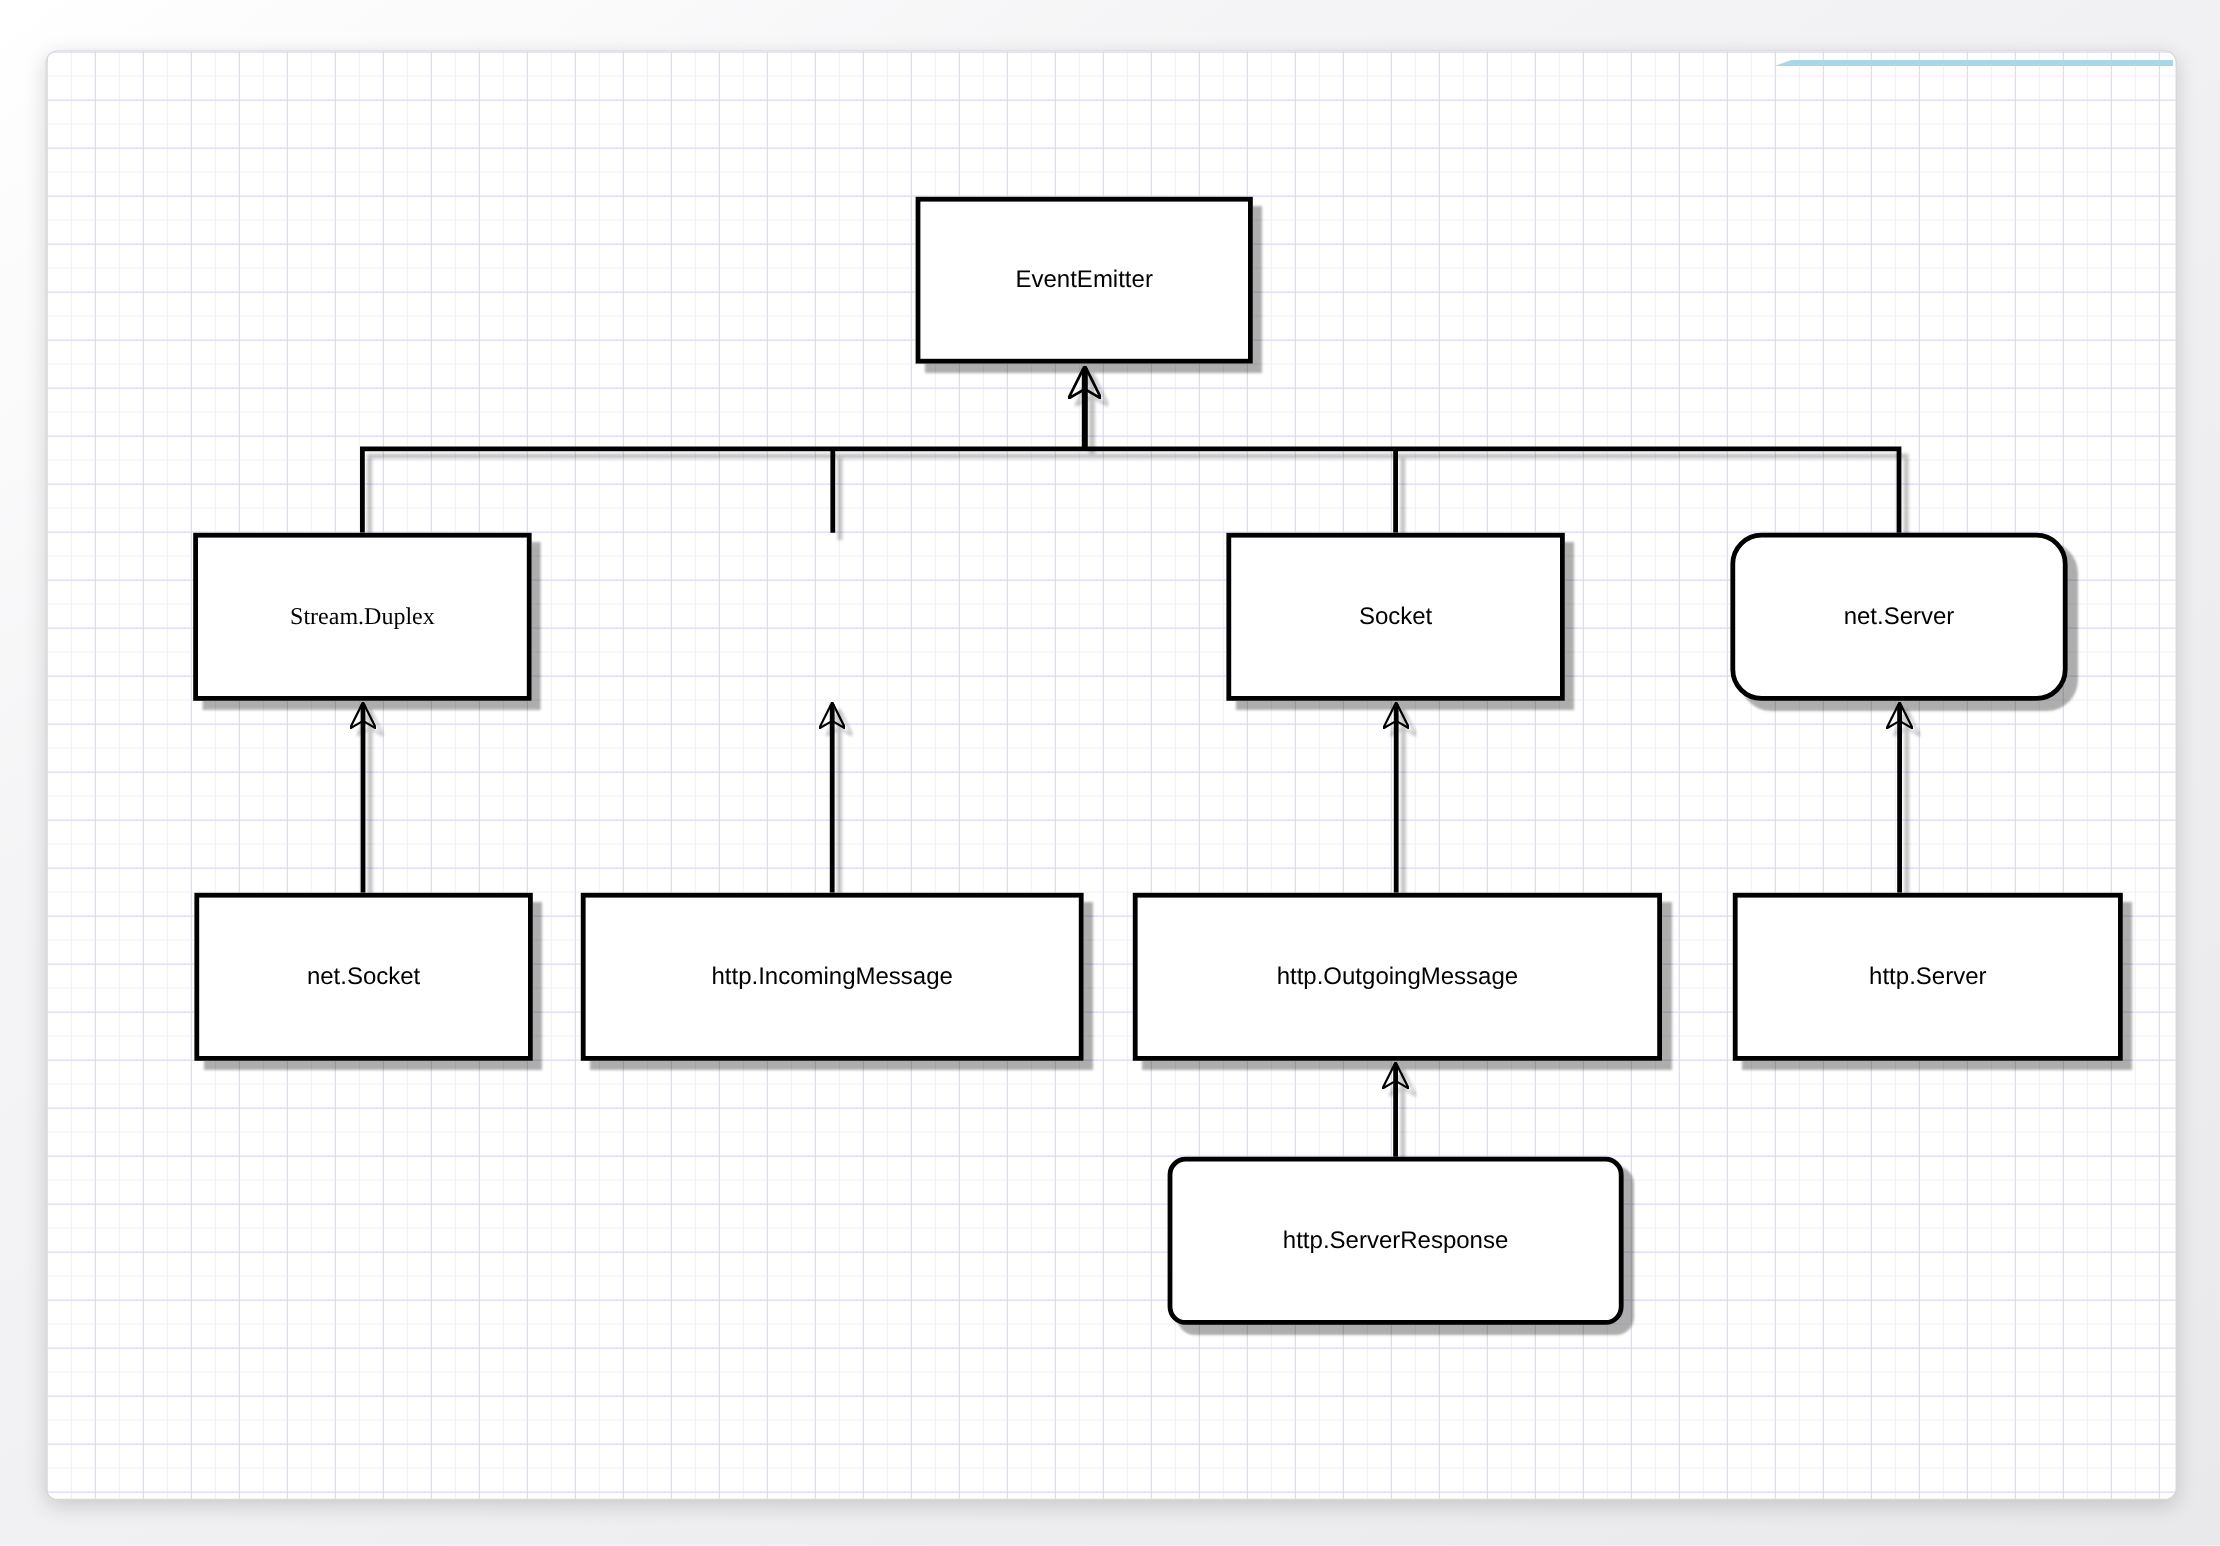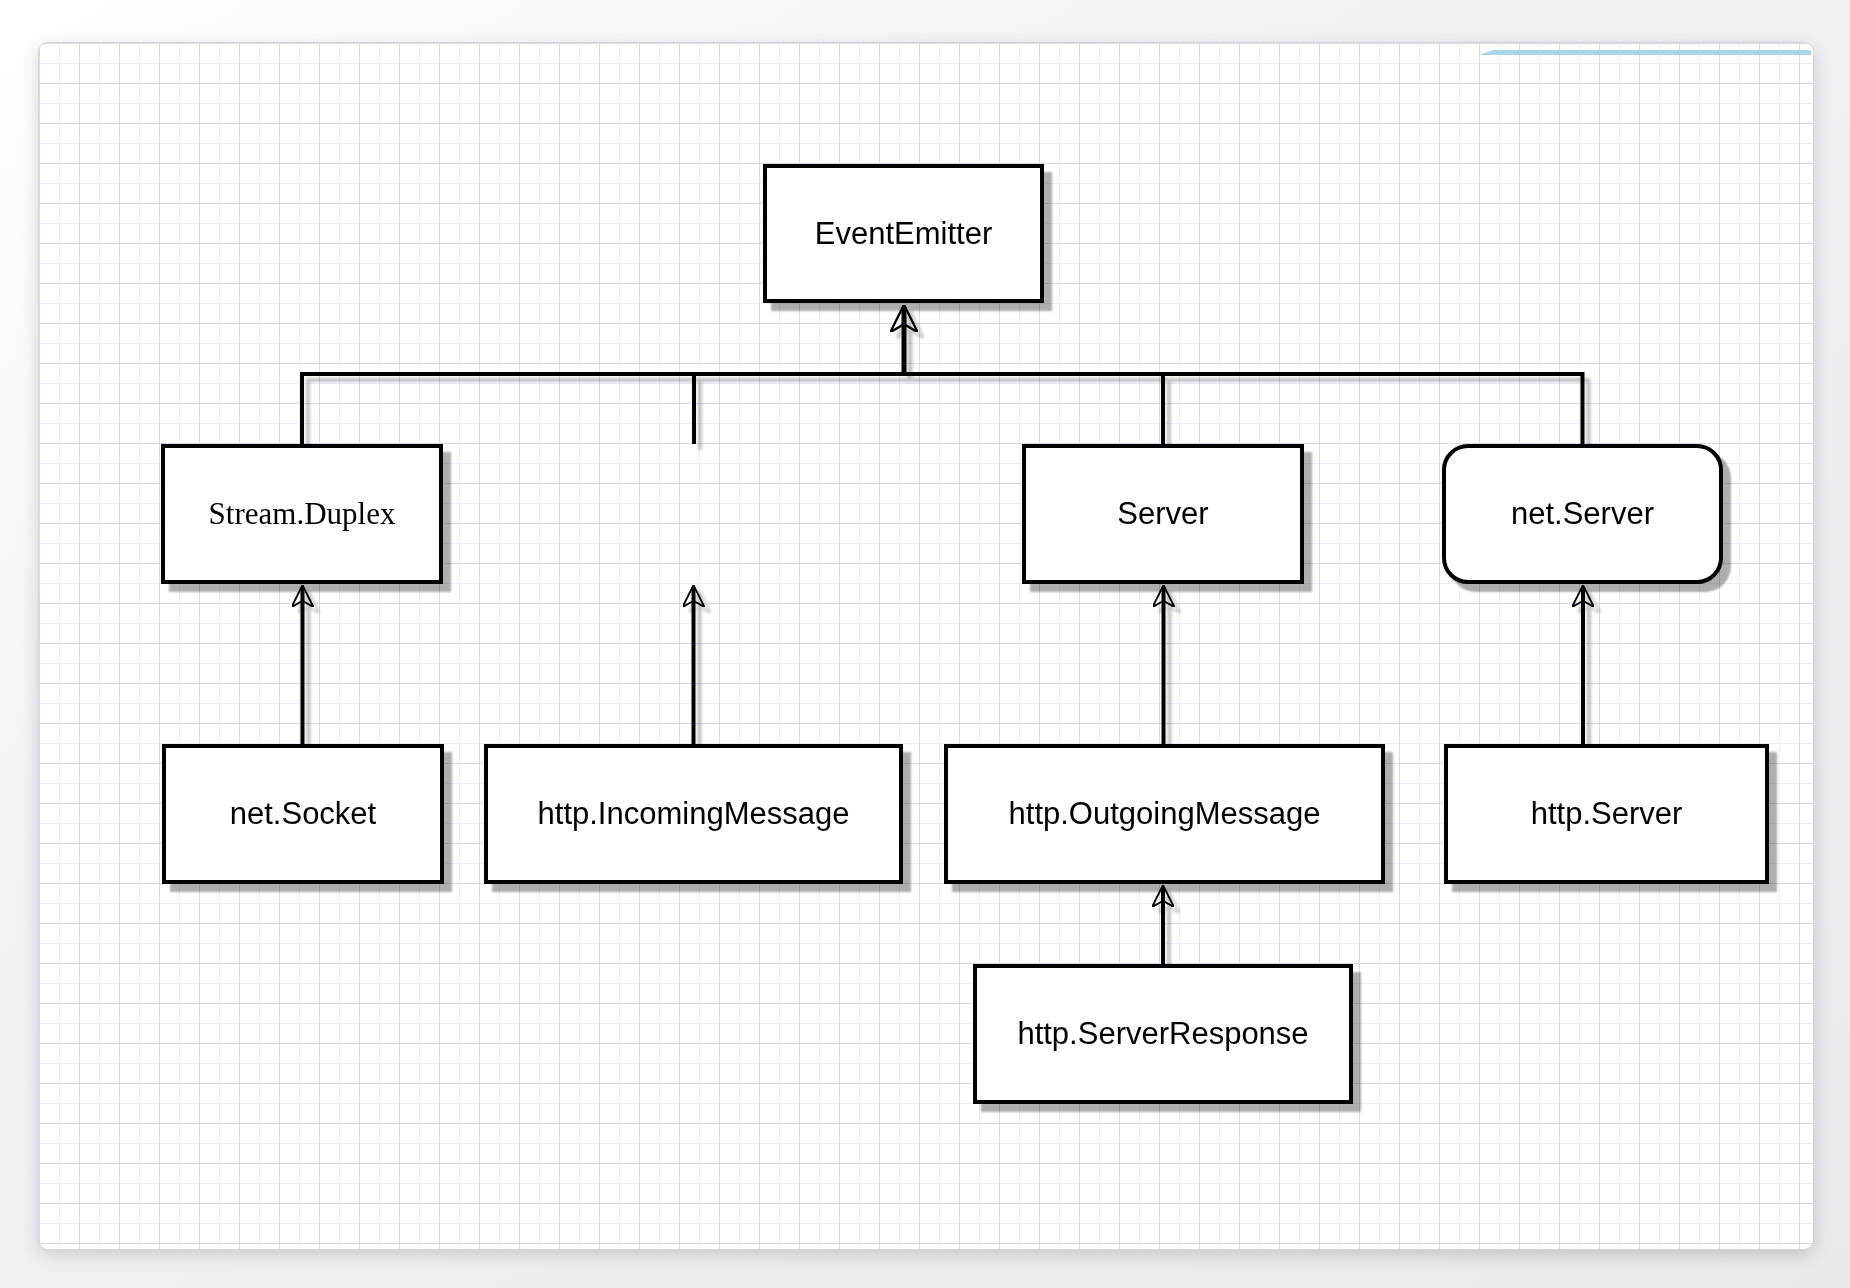--- a/index.html
+++ b/index.html
@@ -31,32 +31,32 @@
     filter:drop-shadow(6px 6px 1.5px rgba(0,0,0,.24));}
   svg.edges path{stroke:#000;fill:none;}
   .edge{stroke-width:4px;}
   .edge-bold{stroke-width:5px;}
   
   .node{
     position:absolute;box-sizing:border-box;
     background:#fff;border:4px solid #000;
     box-shadow:8px 8px 2px rgba(0,0,0,.32);
     display:flex;align-items:center;justify-content:center;
-    font-size:31px;color:#000;white-space:nowrap;
+    font-size:20px;color:#000;white-space:nowrap;
   }
   .n-ee {left:724px;top:121px;width:281px;height:139px;}
   .n-sd {left:122px;top:401px;width:282px;height:140px;font-family:Liberation Serif, serif;}
   .n-sr {left:505px;top:401px;width:300px;height:140px;}
   .n-st {left:983px;top:401px;width:282px;height:140px;}
   .n-ns {left:1403px;top:401px;width:281px;height:140px;border-radius:26px;}
   .n-nsk{left:123px;top:701px;width:282px;height:140px;}
   .n-him{left:445px;top:701px;width:419px;height:140px;}
   .n-hom{left:905px;top:701px;width:441px;height:140px;}
   .n-hs {left:1405px;top:701px;width:325px;height:140px;}
-  .n-hsr{left:934px;top:921px;width:380px;height:140px;}
+  .n-hsr{left:934px;top:921px;width:380px;height:140px;border-radius:15px;}
 </style>
 </head>
 <body>
 
 <div class="page">
   <div class="canvas">
 
     <div class="selection-strip" style="background: rgb(169, 214, 232);"></div>
 
     <svg class="edges" viewBox="0 0 1774 1206">
@@ -79,21 +79,21 @@
       <path class="edge" d="M1124,921 V844" marker-end="url(#arrow)"></path>
     </svg>
 
     <div class="node n-ee">
       <span>EventEmitter</span>
     </div>
     <div class="node n-sd">
       <span>Stream.Duplex</span>
     </div>
     <div class="node n-st">
-      <span>Server</span>
+      <span>Socket</span>
     </div>
     <div class="node n-ns">
       <span>net.Server</span>
     </div>
     <div class="node n-nsk">
       <span>net.Socket</span>
     </div>
     <div class="node n-hom">
       <span>http.OutgoingMessage</span>
     </div>

